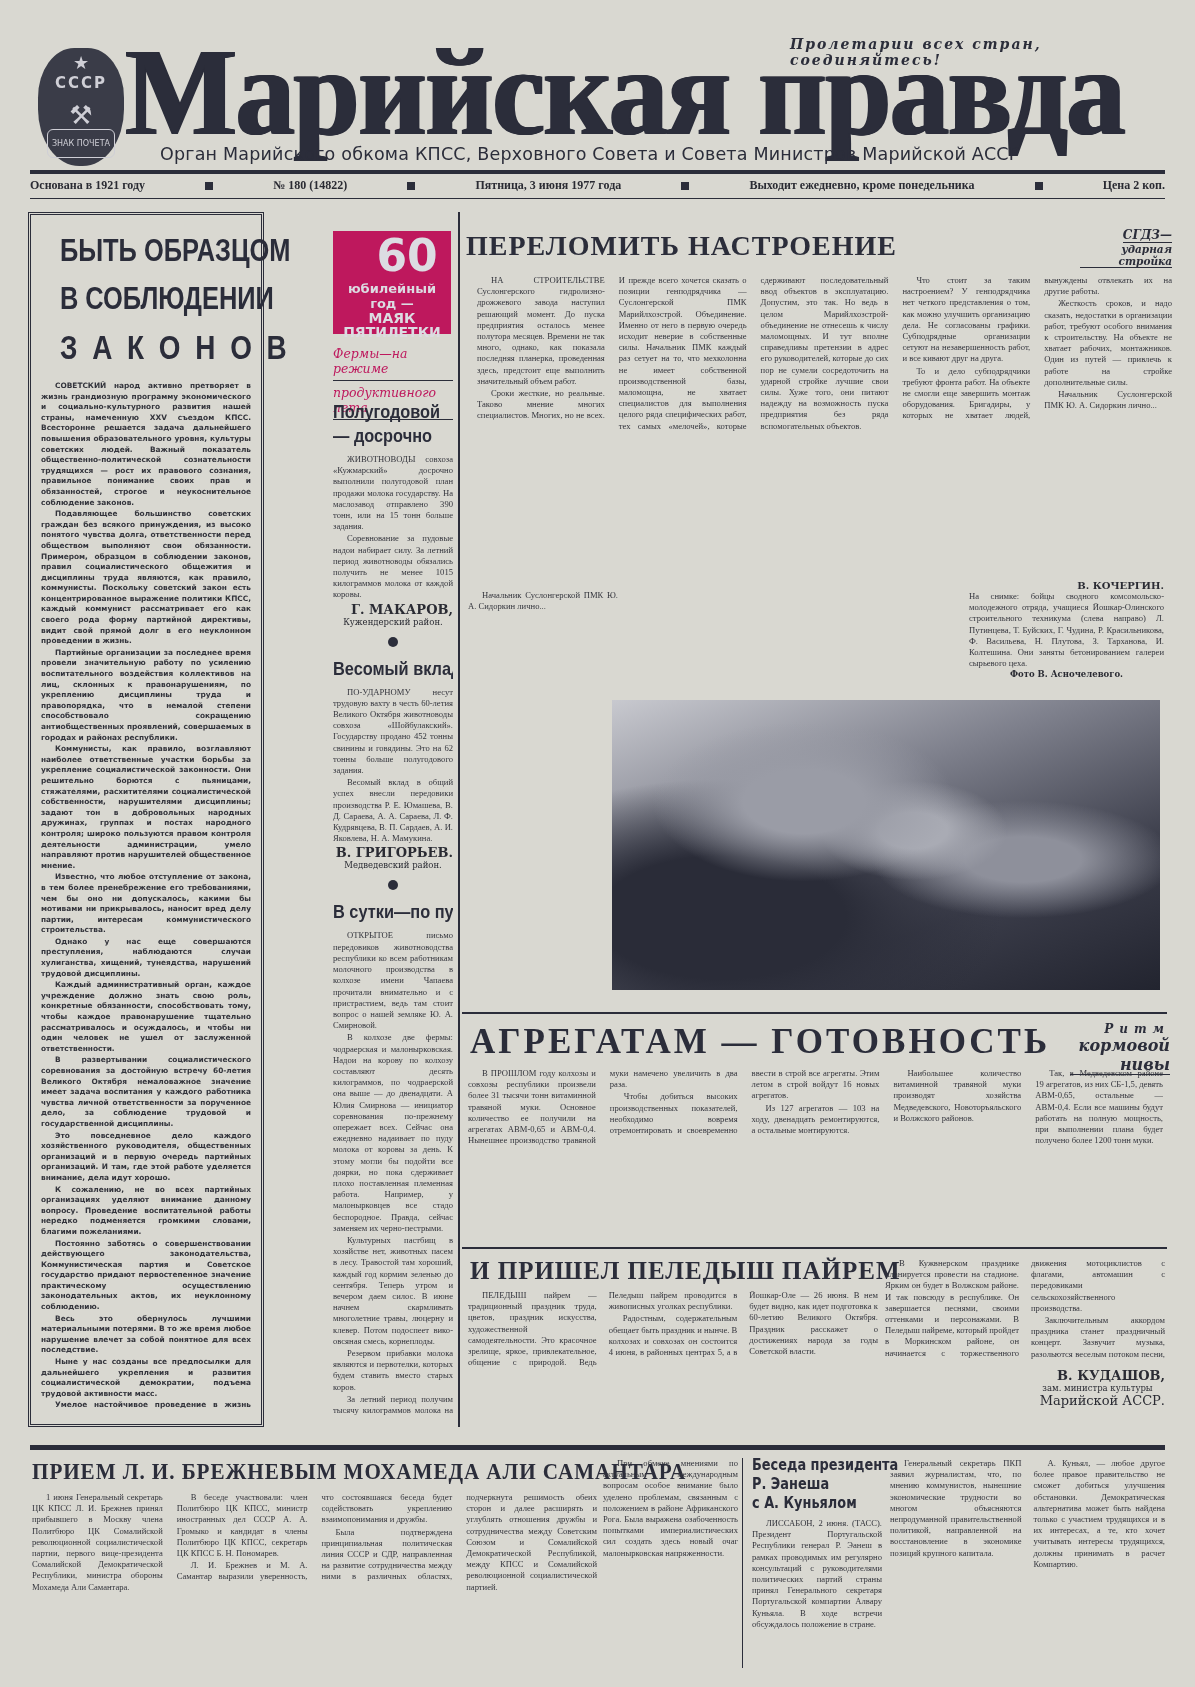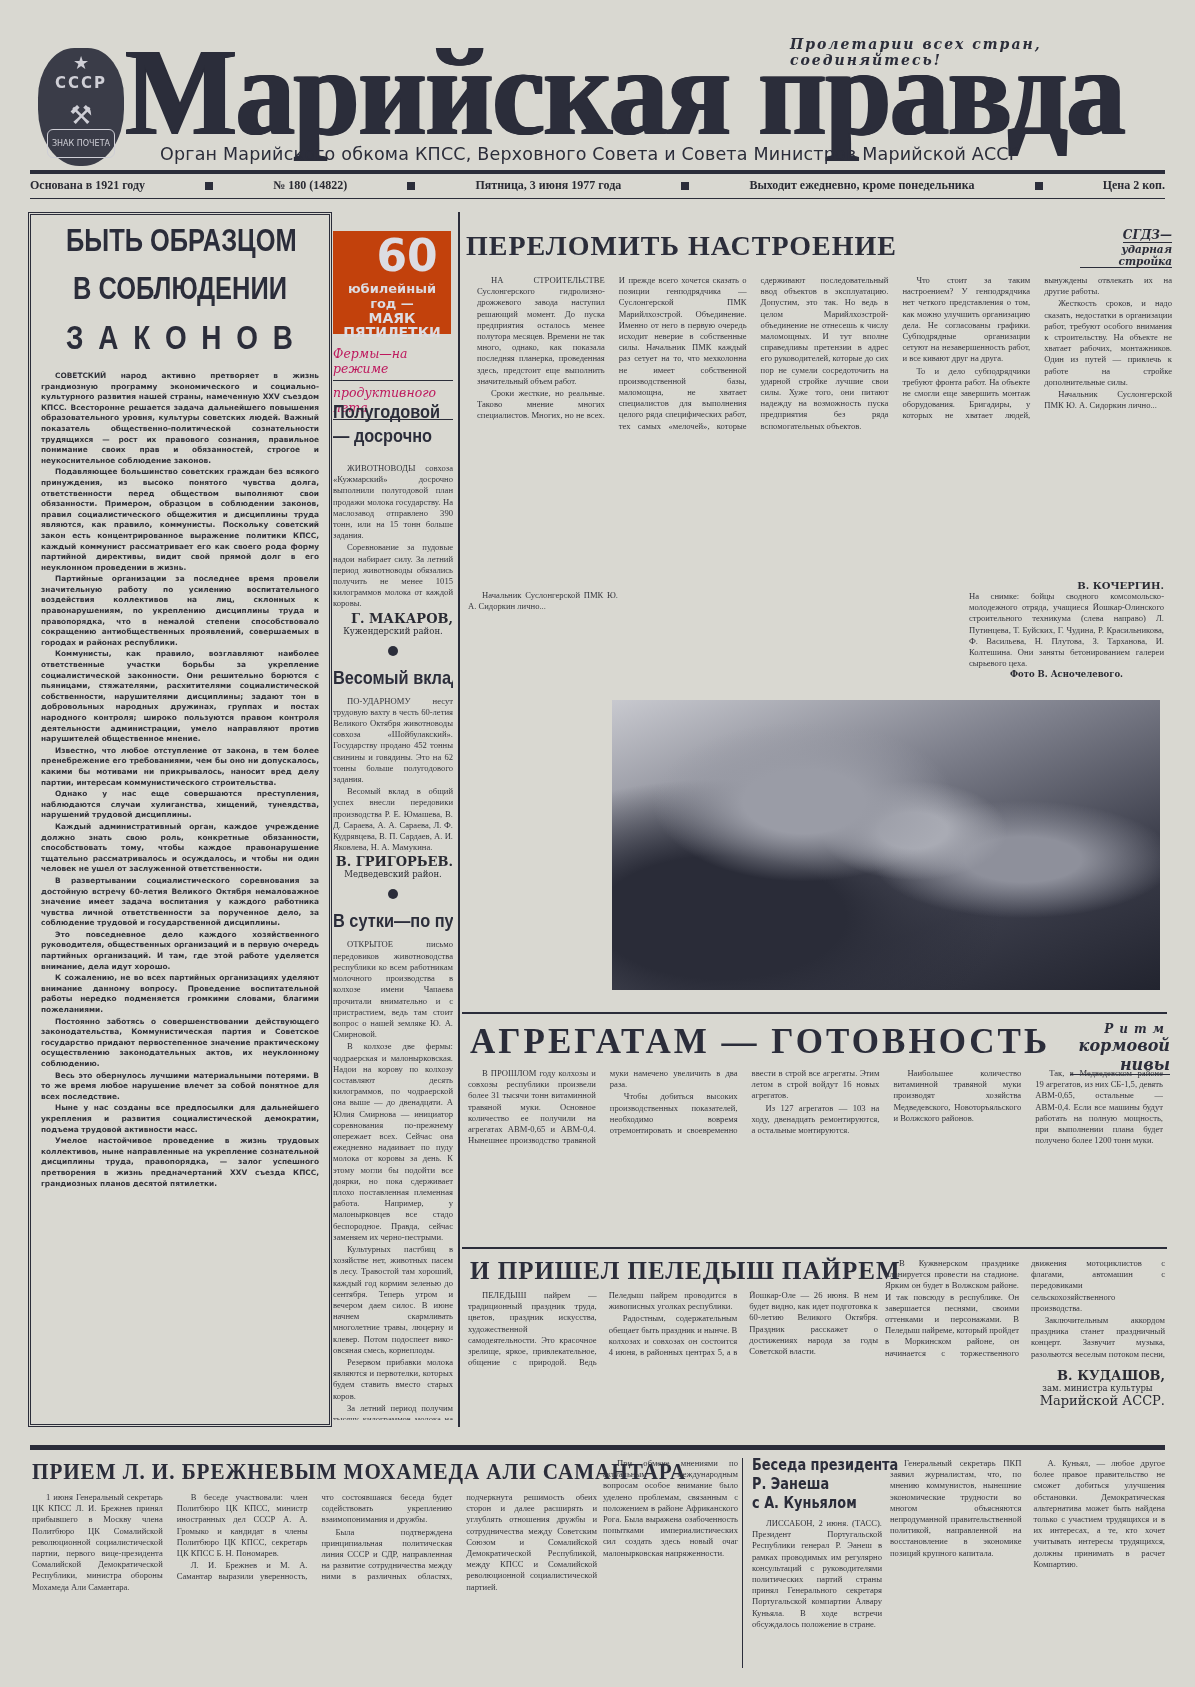--- a/index.html
+++ b/index.html
@@ -52,31 +52,31 @@
   .txt {
     font-family: "Liberation Serif", serif; font-size: 8.6px; line-height: 11.2px;
     text-align: justify; color: #33343c; overflow: hidden;
   }
   .txt.sans { font-family: "DejaVu Sans", sans-serif; font-size: 7.4px; line-height: 10.6px; font-weight: bold; }
   .txt p { text-indent: 14px; margin-bottom: 1px; }
   .vline { background: #2b2d3a; width: 2px; }
   .hline { background: #2b2d3a; height: 2px; }
 
   
-  .editorial { left: 28px; top: 212px; width: 304px; height: 1215px; border: 3px double #2b2d3a; padding: 2px 10px; }
+  .editorial { left: 28px; top: 212px; width: 236px; height: 1215px; border: 3px double #2b2d3a; padding: 12px 10px; }
   .ed-head {
     font-family: "Liberation Sans", sans-serif; font-weight: bold; color: #2b2d3a;
     text-align: center; line-height: 48px; font-size: 31px; transform: scaleX(0.82); transform-origin: center;
     white-space: nowrap;
   }
   .ed-head.spaced { letter-spacing: 18px; font-size: 34px; }
 
   
   .logo60 {
-    left: 333px; top: 231px; width: 118px; height: 103px; background: #c2410c;
+    left: 333px; top: 231px; width: 118px; height: 103px; background: #be185d;
     color: #dcdce2; font-family: "DejaVu Sans", sans-serif; text-align: center;
   }
   .logo60 .big { font-size: 44px; font-weight: bold; line-height: 50px; padding-left: 30px; }
   .logo60 .l1 { font-size: 13px; font-weight: bold; }
   .logo60 .l2 { font-size: 14px; font-weight: bold; line-height: 14px; }
   .rubric { font-style: italic; font-size: 12.5px; color: #be185d; border-bottom: 1px solid #2b2d3a; padding: 4px 0; }
   .subhead { font-family: "Liberation Sans", sans-serif; font-weight: bold; font-size: 19px; line-height: 24px; color: #2b2d3a; transform: scaleX(0.86); transform-origin: left; white-space: nowrap; }
   .sig { text-align: right; font-weight: bold; font-size: 13px; }
   .sig2 { text-align: center; font-size: 8.5px; }
   .dot { width: 10px; height: 10px; border-radius: 50%; background: #2b2d3a; margin: 10px auto; }
@@ -151,21 +151,21 @@
   <div class="l1">юбилейный год —</div>
   <div class="l2">МАЯК</div>
   <div class="l2">ПЯТИЛЕТКИ</div>
 </div>
 <div class="abs" style="left:333px; top:342px; width:120px;">
   <div class="rubric">Фермы—на режиме</div>
   <div class="rubric">продуктивного лета</div>
 </div>
 <div class="abs" style="left:333px; top:400px; width:120px; height:1020px; overflow:hidden;">
   <div class="subhead" style="white-space:normal; width:140px;">Полугодовой— досрочно</div>
-  <div class="txt" style="margin-top:15px;">
+  <div class="txt" style="margin-top:6px;">
     <p>ЖИВОТНОВОДЫ совхоза «Кужмарский» досрочно выполнили полугодовой план продажи молока государству. На маслозавод отправлено 390 тонн, или на 15 тонн больше задания.</p>
     <p>Соревнование за пудовые надои набирает силу. За летний период животноводы обязались получить не менее 1015 килограммов молока от каждой коровы.</p>
   </div>
   <div class="sig">Г. МАКАРОВ,</div>
   <div class="sig2">Кужендерский район.</div>
   <div class="dot"></div>
 
   <div class="subhead">Весомый вклад</div>
   <div class="txt" style="margin-top:6px;">
     <p>ПО-УДАРНОМУ несут трудовую вахту в честь 60-летия Великого Октября животноводы совхоза «Шойбулакский». Государству продано 452 тонны свинины и говядины. Это на 62 тонны больше полугодового задания.</p>

